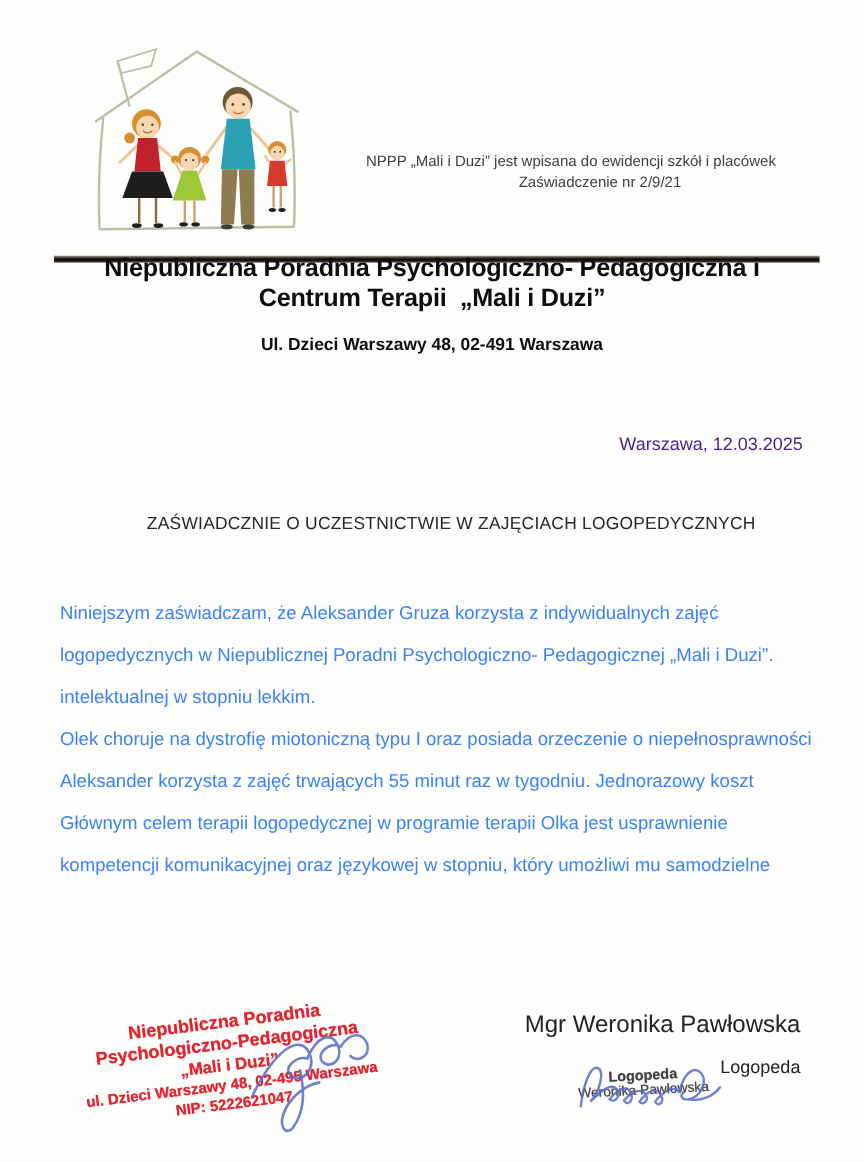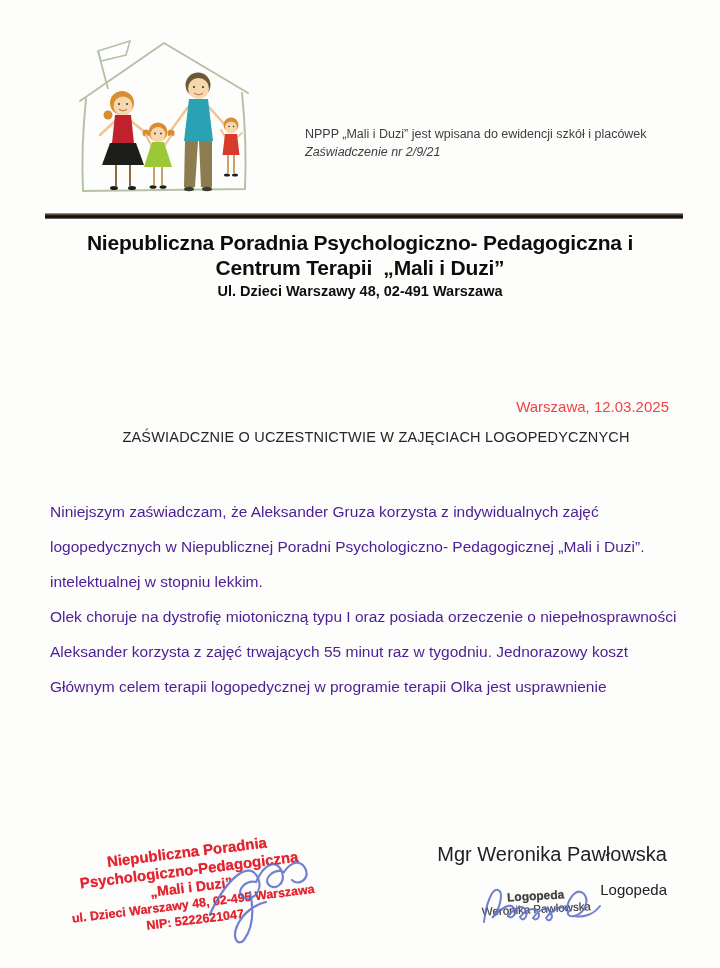--- a/index.html
+++ b/index.html
@@ -7,35 +7,35 @@
     position:relative;width:720px;height:968px;margin:0 auto;
     background:#fdfdfc;overflow:hidden;
     font-family:"Liberation Sans",sans-serif;color:#1e1e1e;
   }
   
   .logo{position:absolute;left:68px;top:36px;width:192px;height:164px;}
   
   .reg-info{position:absolute;left:285px;top:126px;width:410px;
     font-size:12.5px;line-height:17.5px;color:#3e3e3e;}
   .reg-line{white-space:pre;margin-left:20px;}
-  .reg-line.italic{font-style:italic;}
+  .reg-line.italic{text-align:center;}
   
   .rule{position:absolute;left:45px;top:213px;width:638px;height:6px;
     background:linear-gradient(to bottom,#b8afa2 0%,#3c332b 30%,#0d0a08 55%,#241f1a 78%,#8a8178 100%);}
   
-  .letterhead{position:absolute;left:0;top:230px;width:720px;text-align:center;color:#0d0d0d;}
+  .letterhead{position:absolute;left:0;top:211px;width:720px;text-align:center;color:#0d0d0d;}
   .lh-name{font-size:21px;font-weight:bold;line-height:25px;letter-spacing:-0.2px;white-space:pre;}
-  .lh-address{font-size:14.5px;font-weight:bold;margin-top:3px;}
+  .lh-address{font-size:14.5px;font-weight:bold;margin-top:19px;}
   
-  .date-line{position:absolute;right:51px;top:362px;font-size:15px;color:#ef4444;margin-top:36px;}
+  .date-line{position:absolute;right:51px;top:362px;font-size:15px;color:#4c1d95;}
   
   .doc-title{position:absolute;left:0;top:429px;width:720px;text-align:center;
     font-size:14.5px;color:#262626;letter-spacing:0.2px;margin-left:16px;}
   
-  .body-text{position:absolute;left:50px;top:494px;width:640px;font-size:15.5px;color:#4c1d95;}
+  .body-text{position:absolute;left:50px;top:494px;width:640px;font-size:15.5px;color:#3b82f6;}
   .body-line{height:35px;line-height:35px;white-space:pre;}
   
   .red-stamp{position:absolute;left:66px;top:843px;width:250px;
     transform:rotate(-7deg);transform-origin:center;
     text-align:center;color:#e2242f;font-weight:bold;
     text-shadow:0 0 0.7px rgba(226,36,47,.8);}
   .rs-l0,.rs-l1{font-size:15px;line-height:18px;white-space:nowrap;}
   .rs-l2{font-size:14px;line-height:17px;}
   .rs-l3,.rs-l4{font-size:12.5px;line-height:16px;white-space:nowrap;}
   
@@ -138,20 +138,21 @@
 
   <div class="doc-title">ZAŚWIADCZNIE O UCZESTNICTWIE W ZAJĘCIACH LOGOPEDYCZNYCH</div>
 
   <div class="body-text">
     <div class="body-line">Niniejszym zaświadczam, że Aleksander Gruza korzysta z indywidualnych zajęć</div>
     <div class="body-line">logopedycznych w Niepublicznej Poradni Psychologiczno- Pedagogicznej „Mali i Duzi”.</div>
     <div class="body-line">intelektualnej w stopniu lekkim.</div>
     <div class="body-line">Olek choruje na dystrofię miotoniczną typu I oraz posiada orzeczenie o niepełnosprawności</div>
     <div class="body-line">Aleksander korzysta z zajęć trwających 55 minut raz w tygodniu. Jednorazowy koszt</div>
     <div class="body-line">Głównym celem terapii logopedycznej w programie terapii Olka jest usprawnienie</div>
+    <div class="body-line">kompetencji komunikacyjnej oraz językowej w stopniu, który umożliwi mu samodzielne</div>
   </div>
 
   <div class="red-stamp">
     <div class="rs-l0">Niepubliczna Poradnia</div>
     <div class="rs-l1">Psychologiczno-Pedagogiczna</div>
     <div class="rs-l2">„Mali i Duzi”</div>
     <div class="rs-l3">ul. Dzieci Warszawy 48, 02-495 Warszawa</div>
     <div class="rs-l4">NIP: 5222621047</div>
   </div>
 

